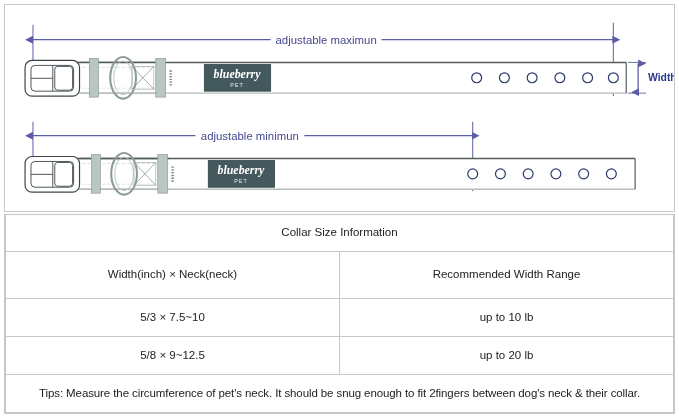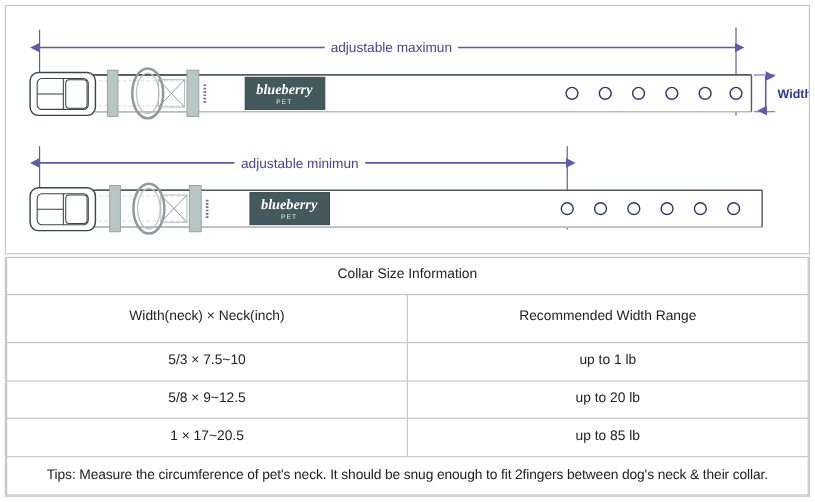--- a/index.html
+++ b/index.html
@@ -222,34 +222,30 @@
     </svg>
   </div>
 
   <div class="table-panel">
     <table class="size-table">
       <tbody>
         <tr>
           <td class="title-cell" colspan="2">Collar Size Information</td>
         </tr>
         <tr>
-          <td class="head-cell col-left">Width(neck)  ×  Neck(inch)</td>
+          <td class="head-cell col-left">Width(inch)  ×  Neck(neck)</td>
           <td class="head-cell col-right">Recommended Width Range</td>
         </tr>
         <tr>
           <td class="data-cell col-left">5/3 × 7.5~10</td>
-          <td class="data-cell col-right">up to 1 lb</td>
+          <td class="data-cell col-right">up to 10 lb</td>
         </tr>
         <tr>
           <td class="data-cell col-left">5/8 × 9~12.5</td>
           <td class="data-cell col-right">up to 20 lb</td>
-        </tr>
-        <tr>
-          <td class="data-cell col-left">1 × 17~20.5</td>
-          <td class="data-cell col-right">up to 85 lb</td>
         </tr>
         <tr>
           <td class="tips-cell" colspan="2">Tips: Measure the circumference of pet's neck. It should be snug enough to fit 2fingers between dog's neck &amp; their collar.</td>
         </tr>
       </tbody>
     </table>
   </div>
 
 </div>
 

